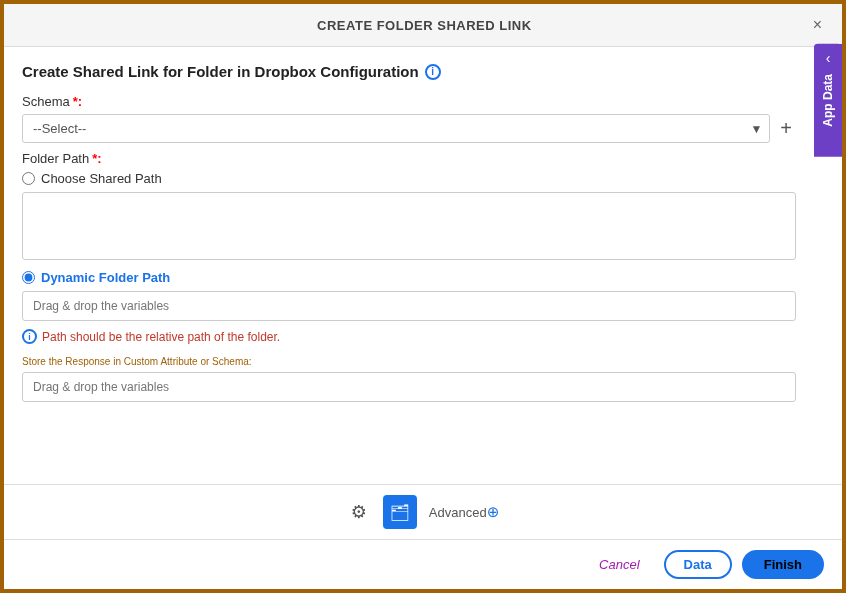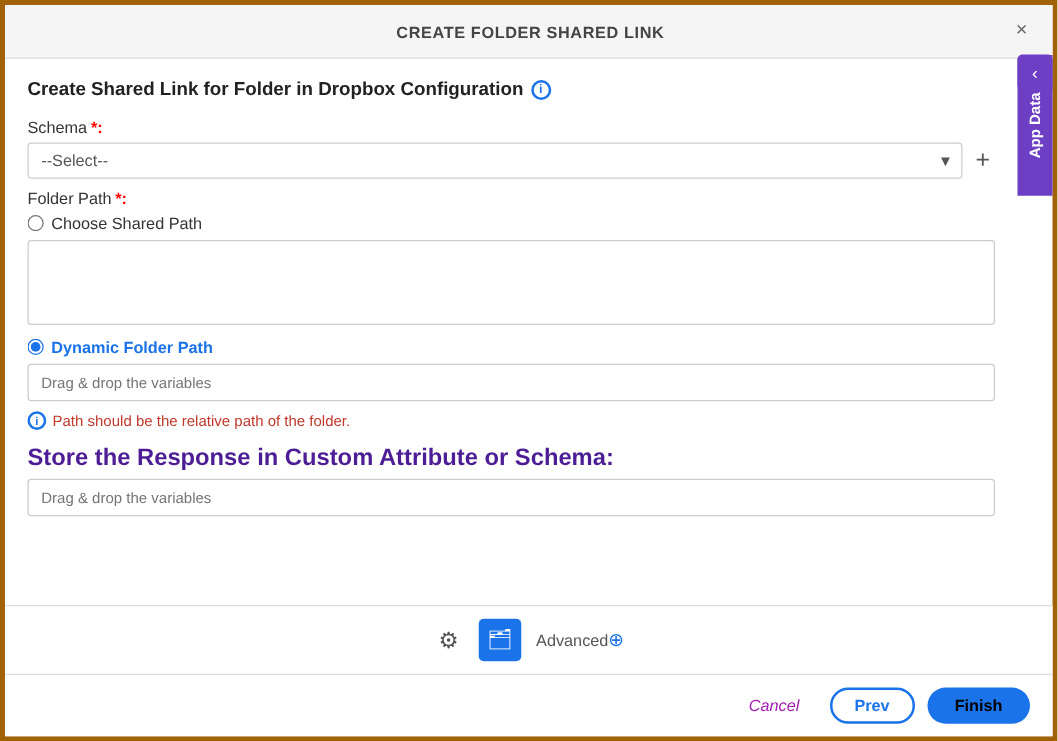--- a/index.html
+++ b/index.html
@@ -224,24 +224,23 @@
       border: 2px solid #1a73e8;
       color: #1a73e8;
       font-size: 9px;
       font-weight: bold;
     }
     .path-hint-text {
       font-size: 12px;
       color: #c0392b;
     }
     .store-response-label {
-      font-size: 19px;
-      color: #4c1d95;
+      font-size: 10px;
+      color: #a16207;
       margin-bottom: 5px;
-      font-weight: bold;
     }
     .store-drag-input {
       width: 100%;
       padding: 7px 10px;
       border: 1px solid #ccc;
       border-radius: 3px;
       font-size: 12px;
       color: #999;
       background: #fff;
     }
@@ -414,17 +413,17 @@
       <span>🗂</span>
     </button>
     <button class="advanced-btn">
       <span>Advanced</span>
       <span class="advanced-plus">⊕</span>
     </button>
   </div>
 
   <div class="modal-actions">
     <button class="cancel-btn">Cancel</button>
-    <button class="prev-btn">Prev</button>
+    <button class="prev-btn">Data</button>
     <button class="finish-btn">Finish</button>
   </div>
 
 </div>
 
 </body></html>

